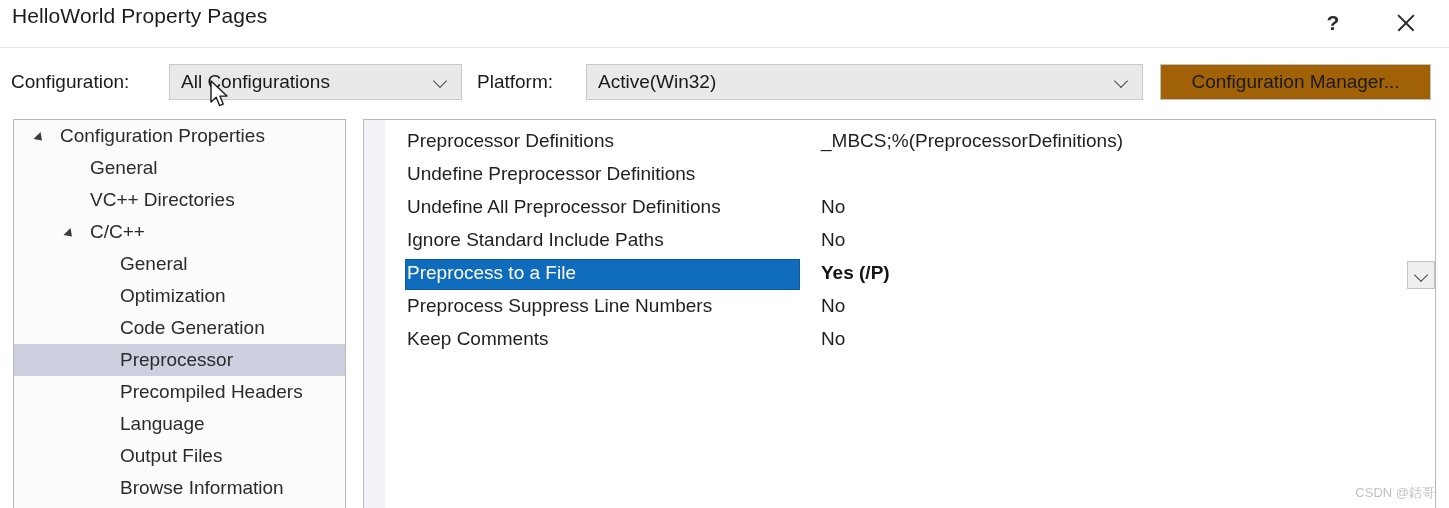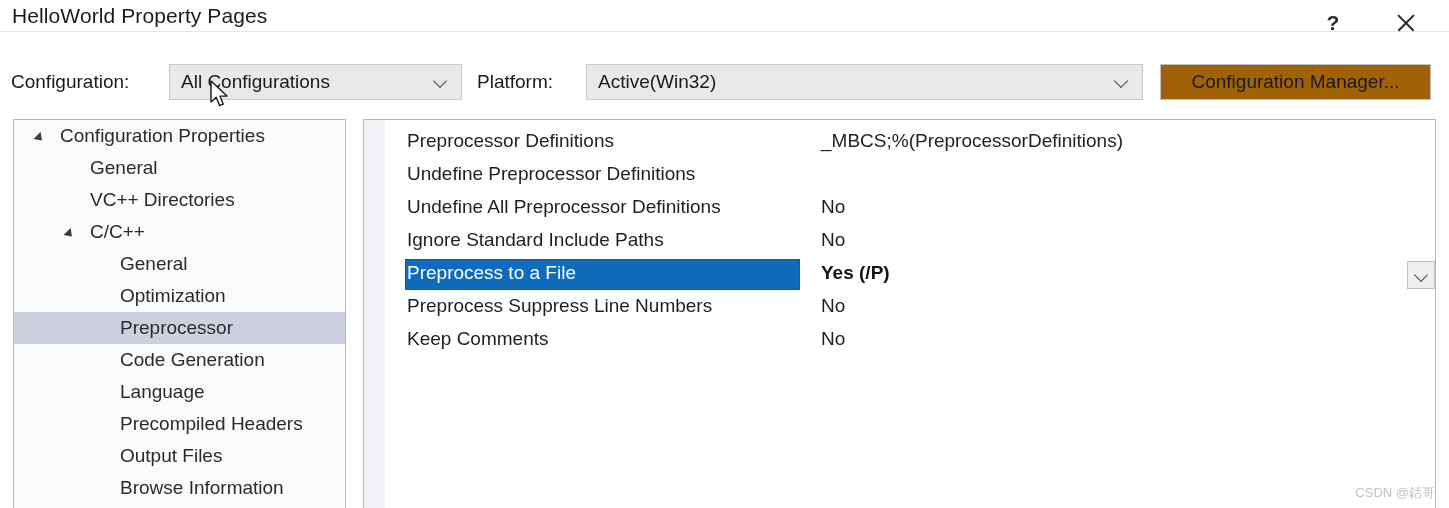--- a/index.html
+++ b/index.html
@@ -15,21 +15,21 @@
     color: #1a1a1a;
     position: relative;
     -webkit-font-smoothing: antialiased;
   }
 
   
   .titlebar {
     position: absolute;
     left: 0; top: 0;
     width: 1449px;
-    height: 32px;
+    height: 48px;
     background: #ffffff;
     border-bottom: 1px solid #e6e6e6;
     box-sizing: border-box;
   }
   .title-text {
     position: absolute;
     left: 12px;
     top: 4px;
     font-size: 21px;
     color: #1b1b1b;
@@ -338,31 +338,31 @@
     <div class="tree-item lvl1">
       <span class="tw"></span>
       <span class="lbl">C/C++</span>
     </div>
     <div class="tree-item lvl2">
       <span class="lbl">General</span>
     </div>
     <div class="tree-item lvl2">
       <span class="lbl">Optimization</span>
     </div>
+    <div class="tree-item lvl2">
+      <span class="lbl">Code Generation</span>
+    </div>
     <div class="tree-item lvl2 selected">
       <span class="lbl">Preprocessor</span>
     </div>
     <div class="tree-item lvl2">
-      <span class="lbl">Code Generation</span>
+      <span class="lbl">Precompiled Headers</span>
     </div>
     <div class="tree-item lvl2">
       <span class="lbl">Language</span>
-    </div>
-    <div class="tree-item lvl2">
-      <span class="lbl">Precompiled Headers</span>
     </div>
     <div class="tree-item lvl2">
       <span class="lbl">Output Files</span>
     </div>
     <div class="tree-item lvl2">
       <span class="lbl">Browse Information</span>
     </div>
   </div>
 
 <div class="gridpanel">

